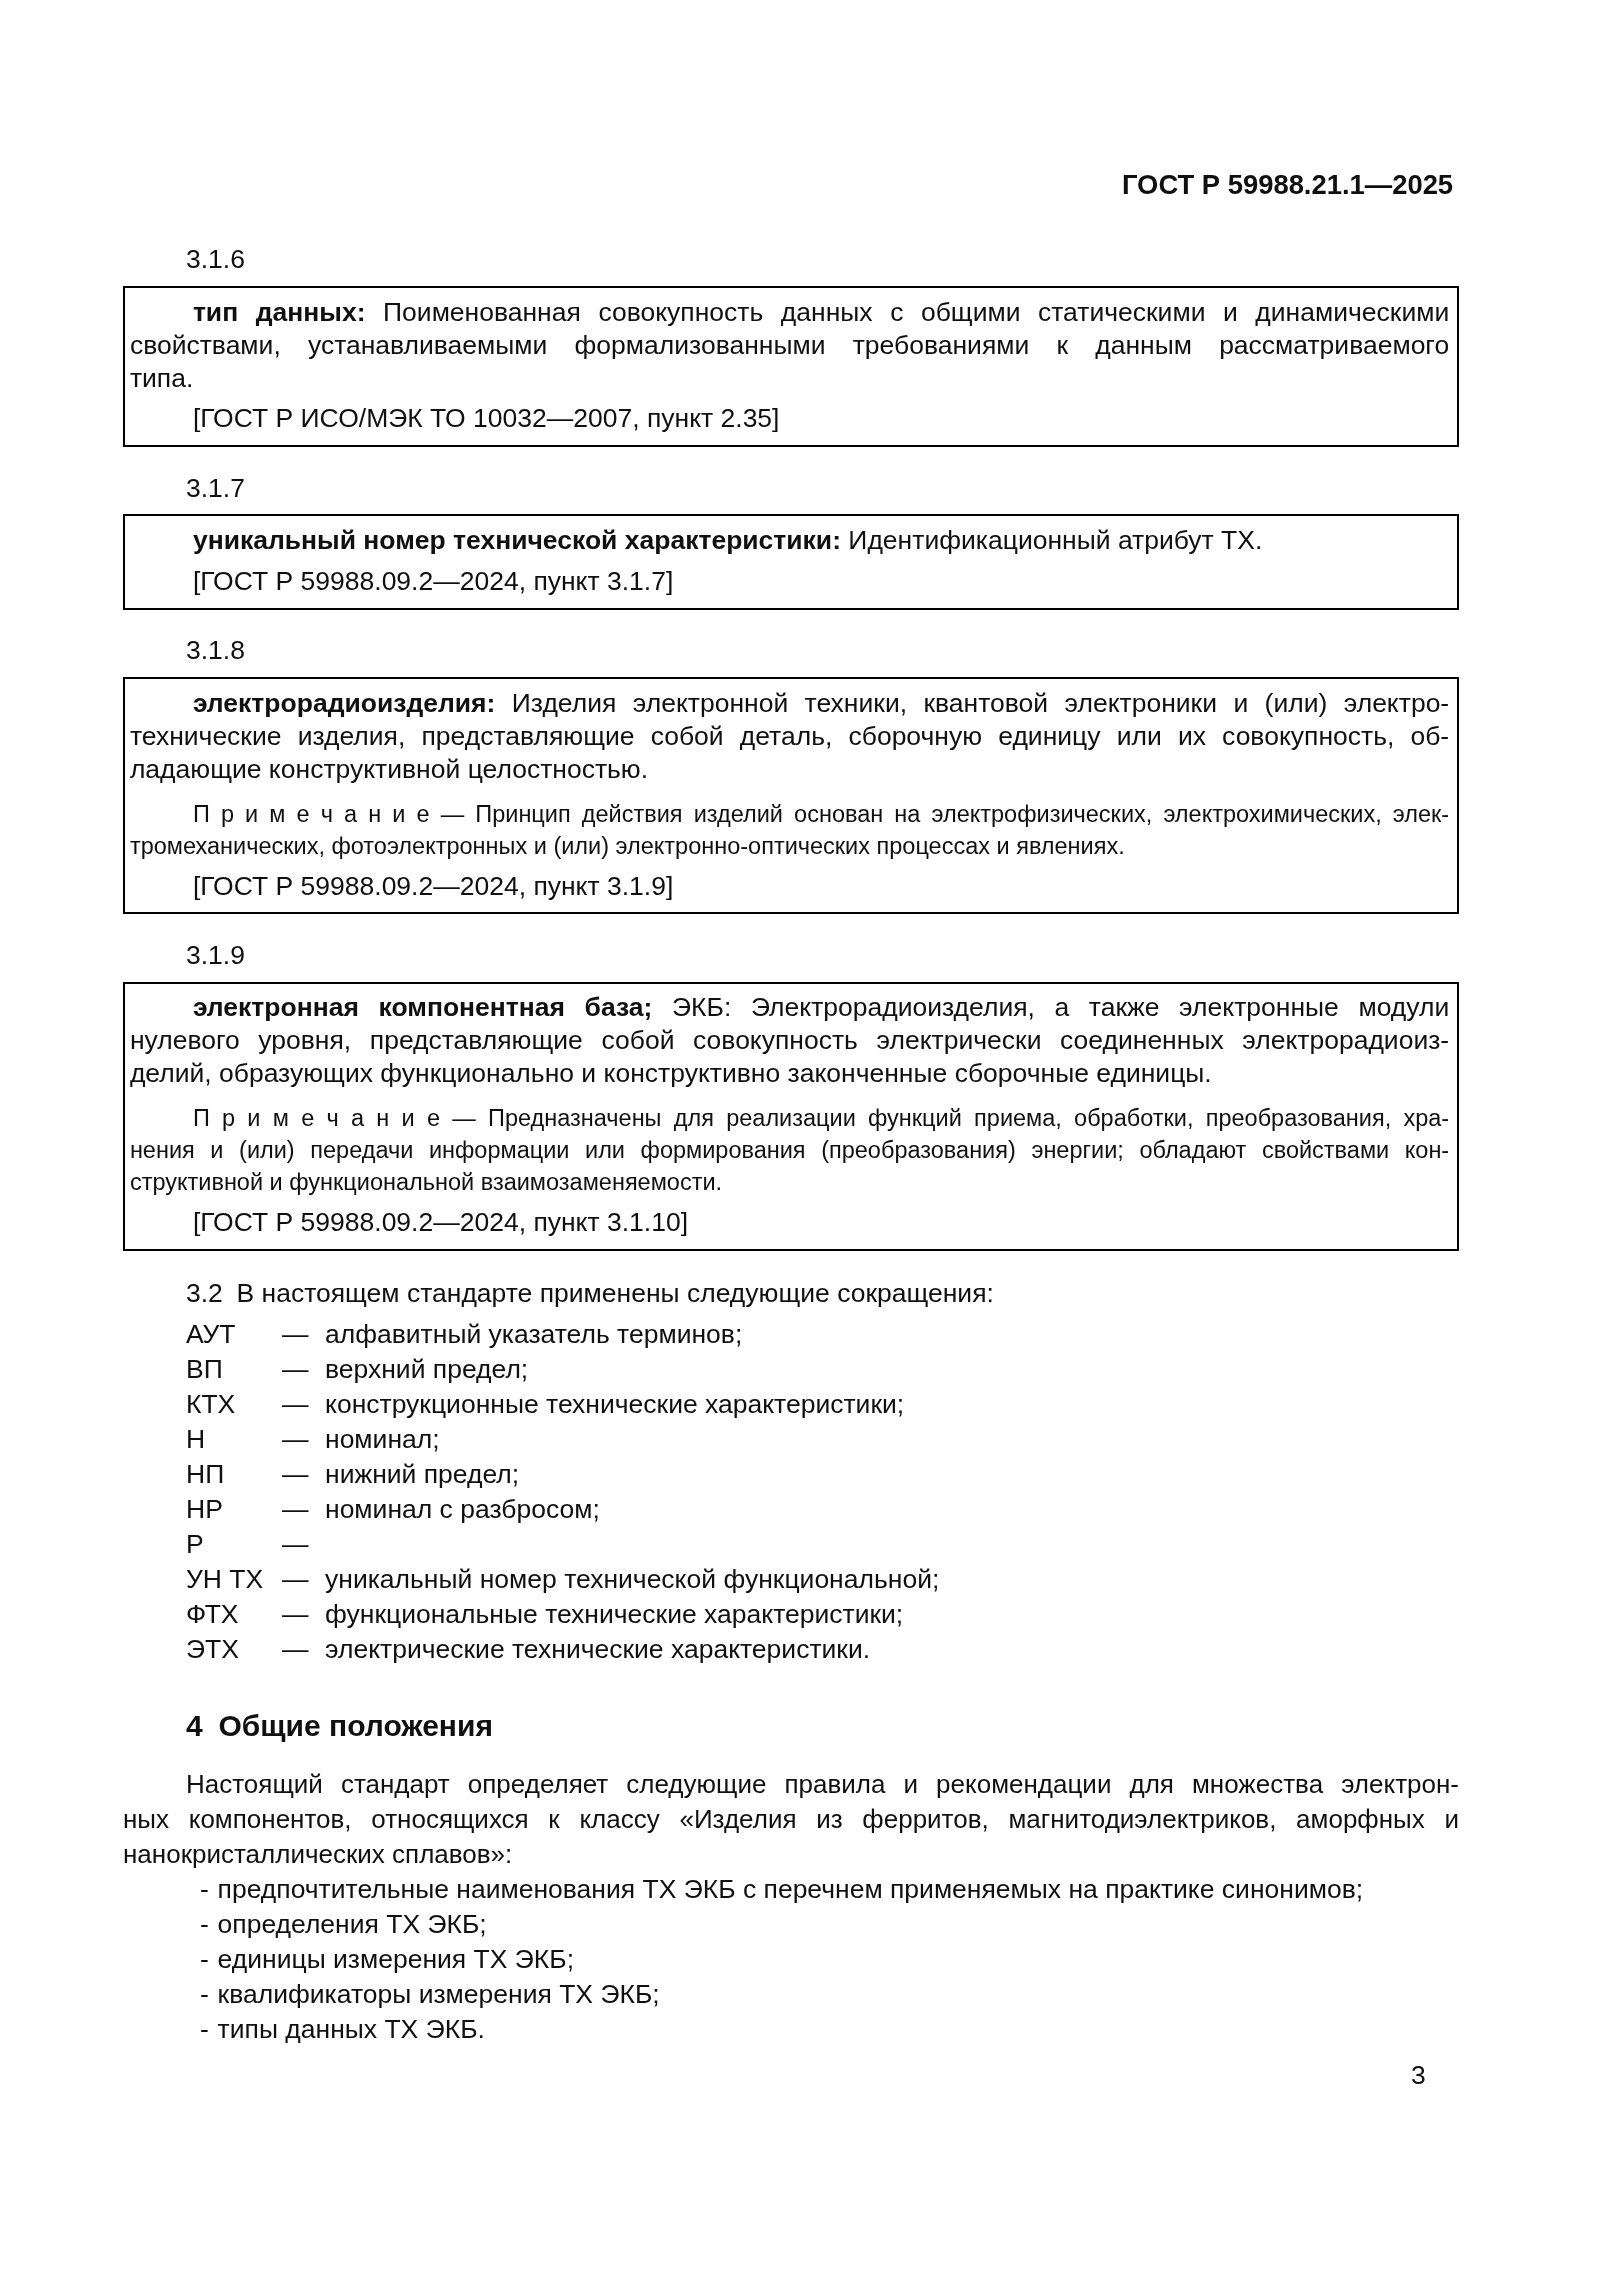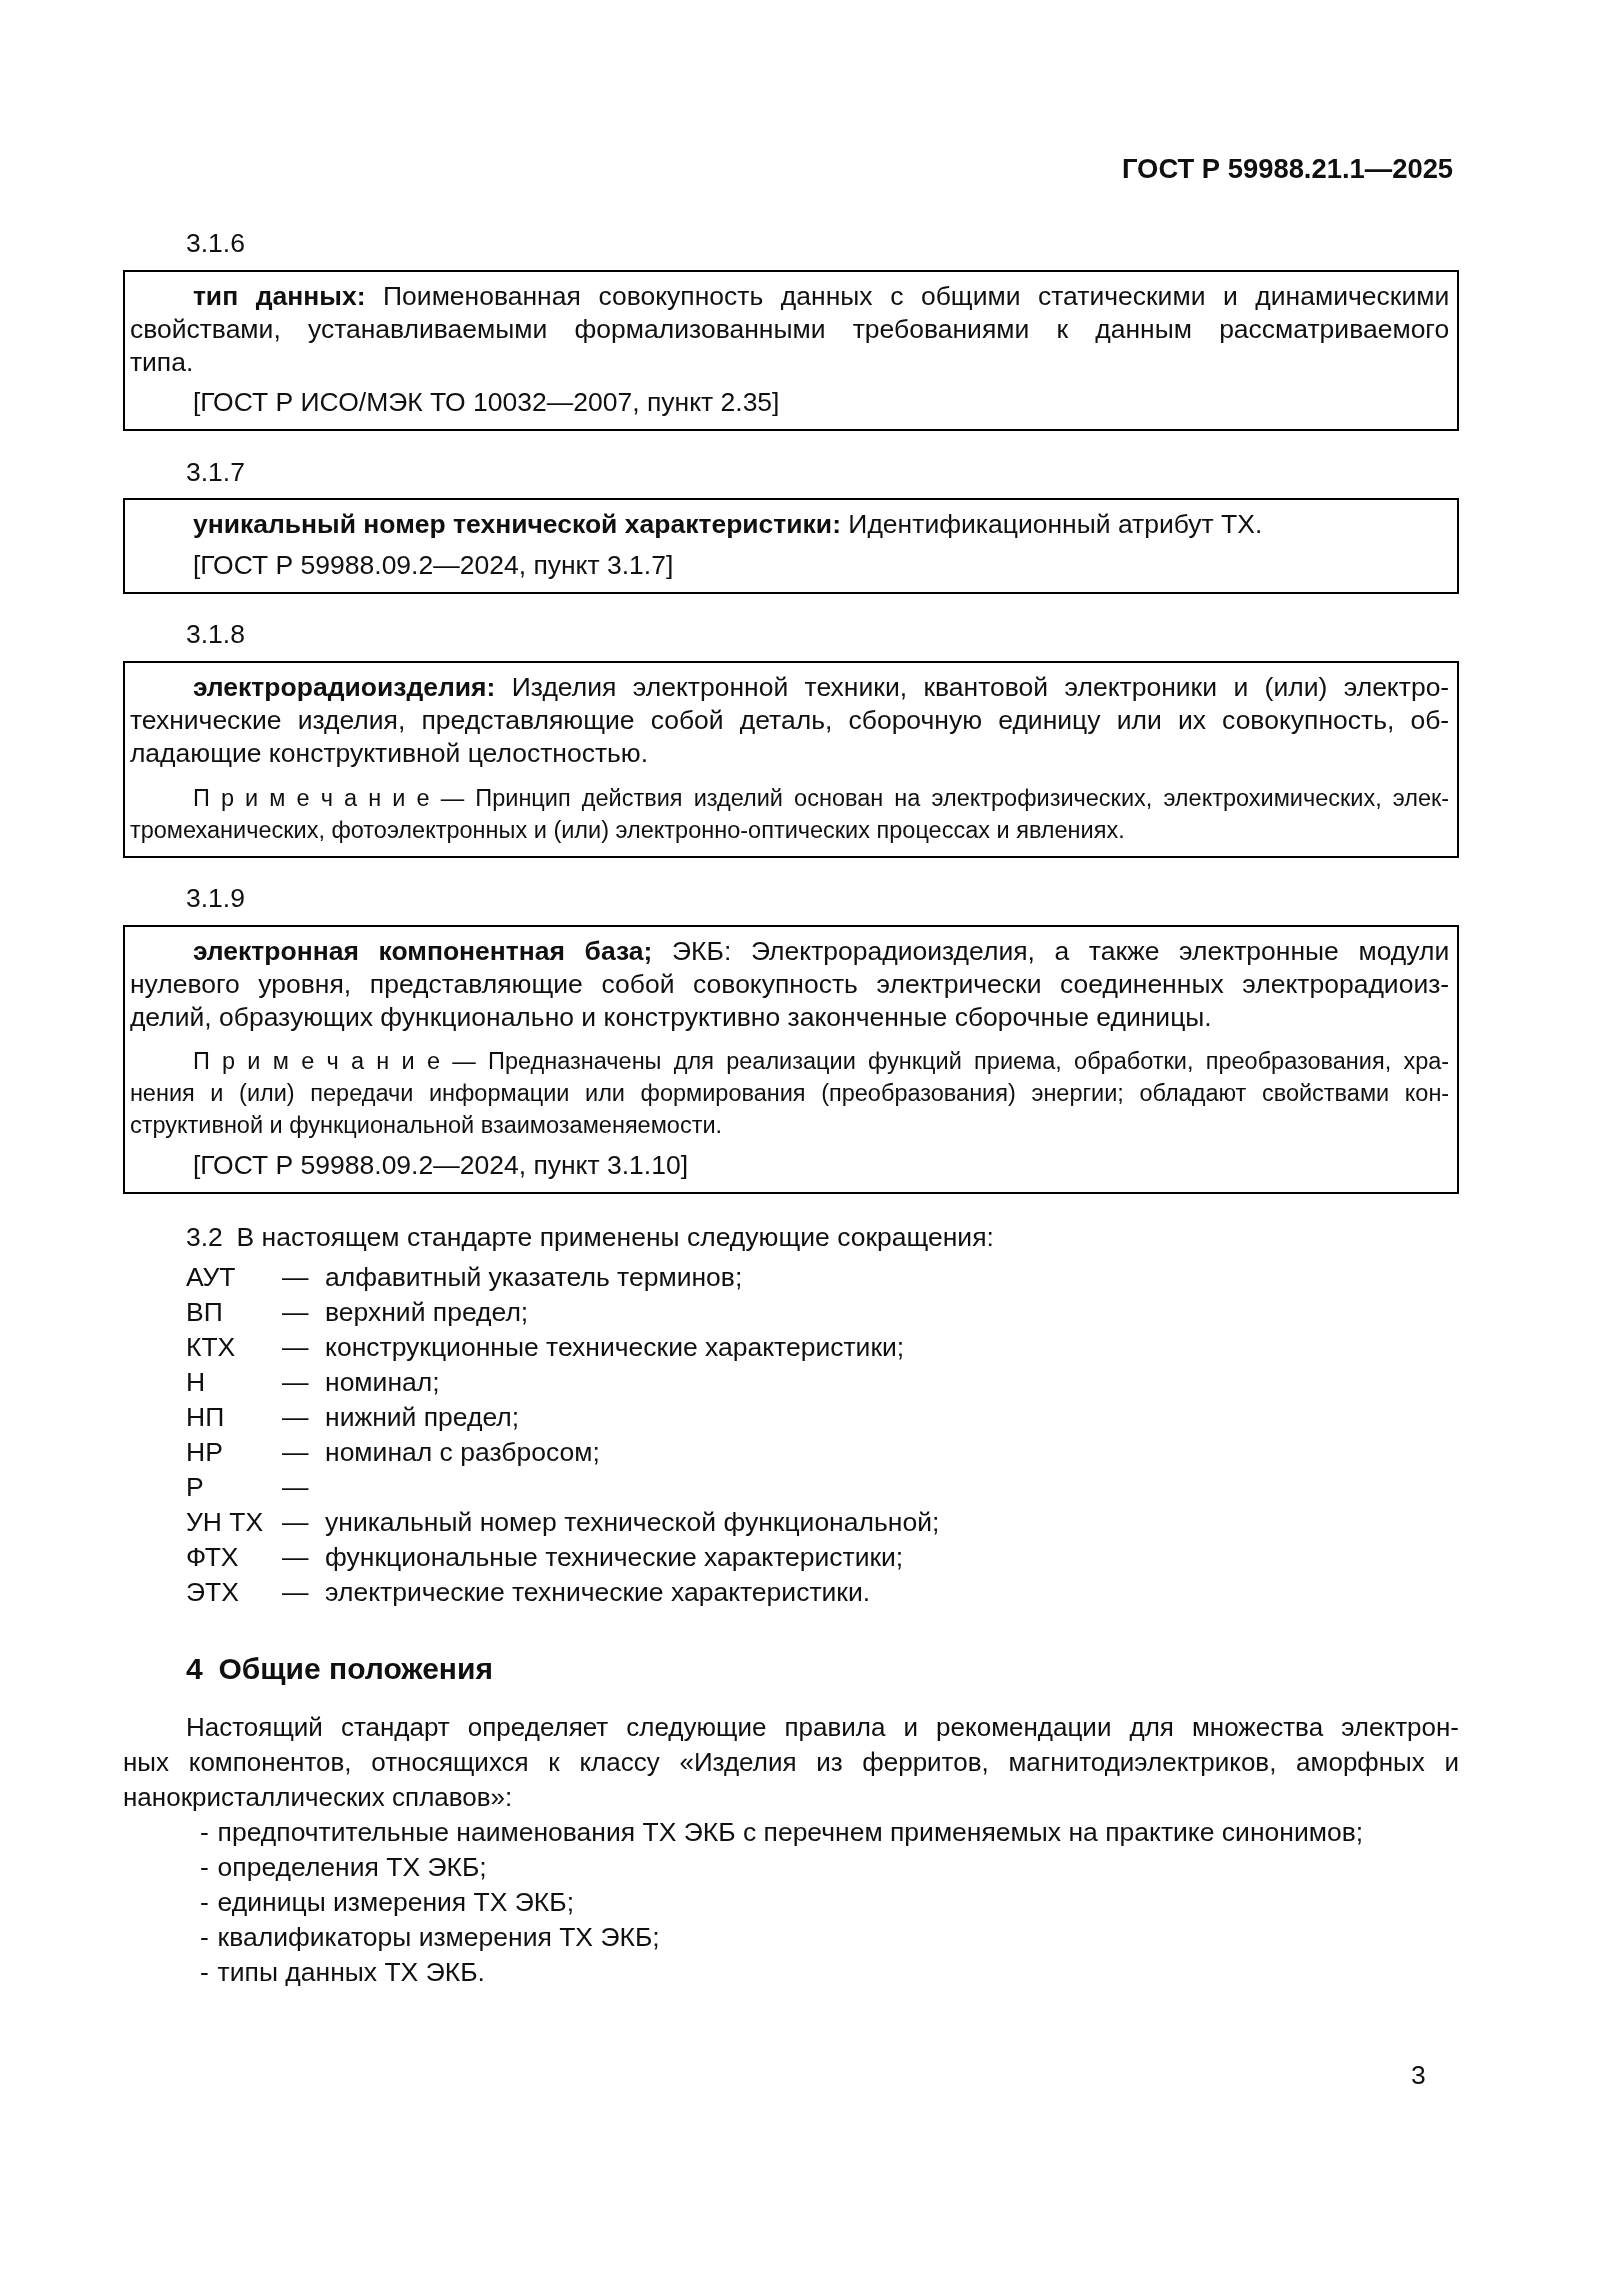--- a/index.html
+++ b/index.html
@@ -5,21 +5,21 @@
   html,body{margin:0;padding:0;background:#e8e8e8;}
   .page{
     position:relative;
     width:1621px;height:2293px;
     background:#ffffff;
     font-family:"Liberation Sans","DejaVu Sans",sans-serif;
     color:#101010;
     overflow:hidden;
     margin:0 auto;
   }
-  .content{position:absolute;left:123px;top:0;width:1336px;}
+  .content{position:absolute;left:123px;top:16px;width:1336px;}
   .doc-header{
     margin-top:152px;
     text-align:right;
     font-weight:bold;
     font-size:27.4px;
     line-height:33px;
     padding-right:5.9px;
   }
   .clause-num{
     font-size:26.5px;line-height:34px;
@@ -90,20 +90,21 @@
 
     <div class="clause-num mt-label">3.1.8</div>
     <div class="def-box">
       <div class="bline jline indent"><b>электрорадиоизделия:</b><span> Изделия электронной техники, квантовой электроники и (или) электро-</span></div>
       <div class="bline jline">технические изделия, представляющие собой деталь, сборочную единицу или их совокупность, об-</div>
       <div class="bline lline">ладающие конструктивной целостностью.</div>
       <div class="note">
         <div class="bline jline indent note-first"><span>П р и м е ч а н и е</span><span> — Принцип действия изделий основан на электрофизических, электрохимических, элек-</span></div>
         <div class="bline lline">тромеханических, фотоэлектронных и (или) электронно-оптических процессах и явлениях.</div>
       </div>
+      <div class="bline lline indent src">[ГОСТ Р 59988.09.2—2024, пункт 3.1.9]</div>
     </div>
 
     <div class="clause-num mt-label">3.1.9</div>
     <div class="def-box">
       <div class="bline jline indent"><b>электронная компонентная база;</b><span> ЭКБ: Электрорадиоизделия, а также электронные модули</span></div>
       <div class="bline jline">нулевого уровня, представляющие собой совокупность электрически соединенных электрорадиоиз-</div>
       <div class="bline lline">делий, образующих функционально и конструктивно законченные сборочные единицы.</div>
       <div class="note">
         <div class="bline jline indent note-first"><span>П р и м е ч а н и е</span><span> — Предназначены для реализации функций приема, обработки, преобразования, хра-</span></div>
         <div class="bline jline">нения и (или) передачи информации или формирования (преобразования) энергии; обладают свойствами кон-</div>

